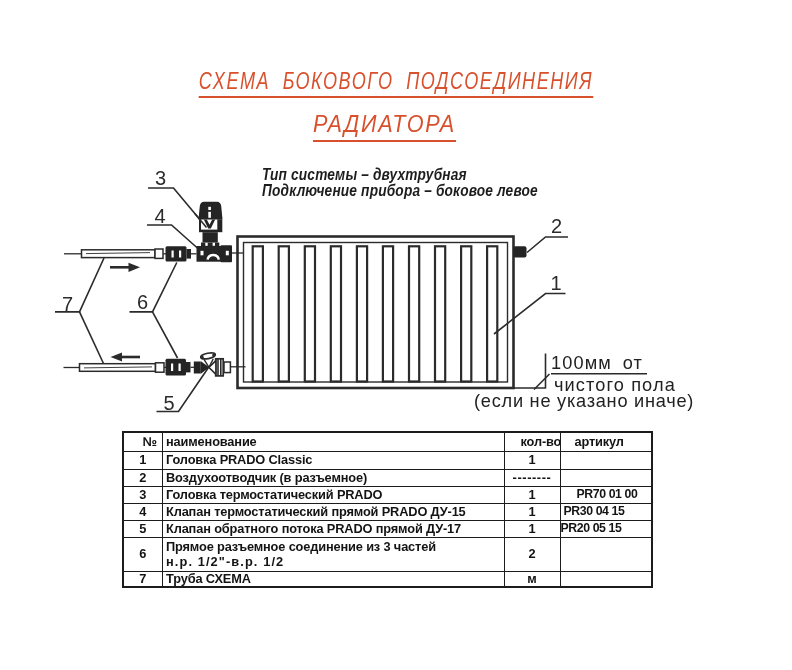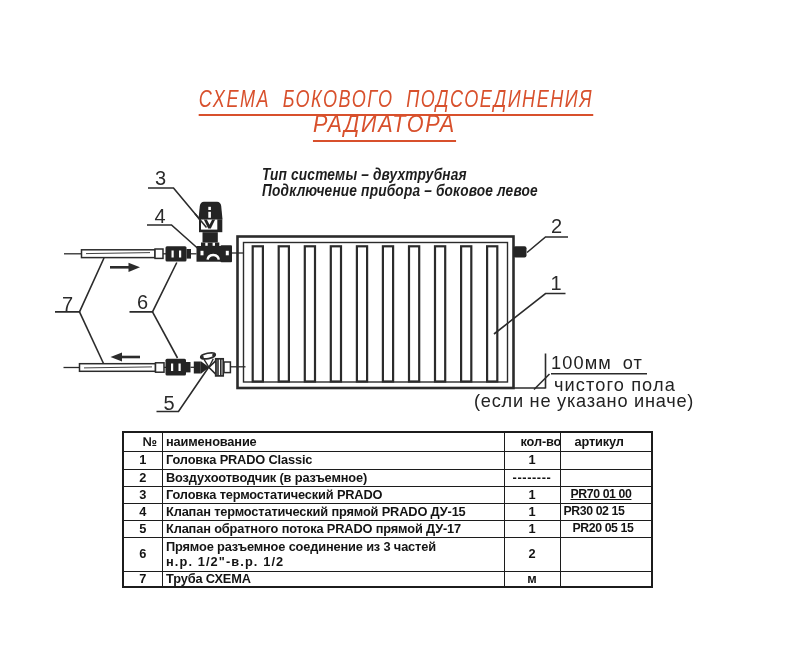--- a/index.html
+++ b/index.html
@@ -15,21 +15,21 @@
        line-height:16.3px;letter-spacing:0.2px;white-space:nowrap;
        transform:scale(0.83,1);transform-origin:left top;}
   table{border-collapse:collapse;table-layout:fixed;}
   td{border:1.6px solid #1c1c1c;font-weight:bold;font-size:12.8px;color:#141414;
      padding:0 0 0 3.5px;line-height:13.5px;letter-spacing:-0.15px;overflow:hidden;white-space:nowrap;}
   td.c{text-align:center;padding:0;}
 </style>
 </head>
 <body>
 
-<div class="abs" style="left:0;top:87px;width:792px;text-align:center;">
+<div class="abs" style="left:0;top:69px;width:792px;text-align:center;">
   <span class="title tline">СХЕМА БОКОВОГО ПОДСОЕДИНЕНИЯ</span>
 </div>
 <div class="abs" style="left:-11px;top:112px;width:792px;text-align:center;">
   <span class="title tline tline2">РАДИАТОРА</span>
 </div>
 
 <div class="abs sys" style="left:262px;top:166px;">Тип системы – двухтрубная<br>Подключение прибора – боковое левое</div>
 
 <svg class="abs" style="left:0;top:0;" width="792" height="670" viewBox="0 0 792 670" fill="none" stroke="none">
   <g stroke="#2b2b2b" stroke-width="1.6" fill="none">
@@ -180,33 +180,33 @@
   <tr style="height:17px;">
         <td class="c">2</td>
         <td>Воздухоотводчик (в разъемное)</td>
         <td class="c" style="letter-spacing:0.6px;">--------</td>
         <td></td>
       </tr>
   <tr style="height:17px;">
         <td class="c">3</td>
         <td>Головка термостатический PRADO</td>
         <td class="c">1</td>
-        <td style="padding-left:10px;font-size:12.3px;letter-spacing:-0.4px;text-decoration:underline;">PR70 01 00</td>
+        <td style="padding-left:16px;font-size:12.3px;letter-spacing:-0.4px;">PR70 01 00</td>
       </tr>
   <tr style="height:17px;">
         <td class="c">4</td>
         <td>Клапан термостатический прямой PRADO ДУ-15</td>
         <td class="c">1</td>
-        <td style="padding-left:3px;font-size:12.3px;letter-spacing:-0.4px;">PR30 02 15</td>
+        <td style="padding-left:3px;font-size:12.3px;letter-spacing:-0.4px;">PR30 04 15</td>
       </tr>
   <tr style="height:17px;">
         <td class="c">5</td>
         <td>Клапан обратного потока PRADO прямой ДУ-17</td>
         <td class="c">1</td>
-        <td style="padding-left:12px;font-size:12.3px;letter-spacing:-0.4px;margin-left:36px;">PR20 05 15</td>
+        <td style="padding-left:0;font-size:12.3px;letter-spacing:-0.4px;margin-left:36px;">PR20 05 15</td>
       </tr>
   <tr style="height:34px;">
         <td class="c">6</td>
         <td style="line-height:15.5px;margin-left:17px;">Прямое разъемное соединение из 3 частей<br><span style="letter-spacing:1.1px;">н.р. 1/2"-в.р. 1/2</span></td>
         <td class="c">2</td>
         <td></td>
       </tr>
   <tr style="height:16px;">
         <td class="c">7</td>
         <td>Труба СХЕМА</td>

